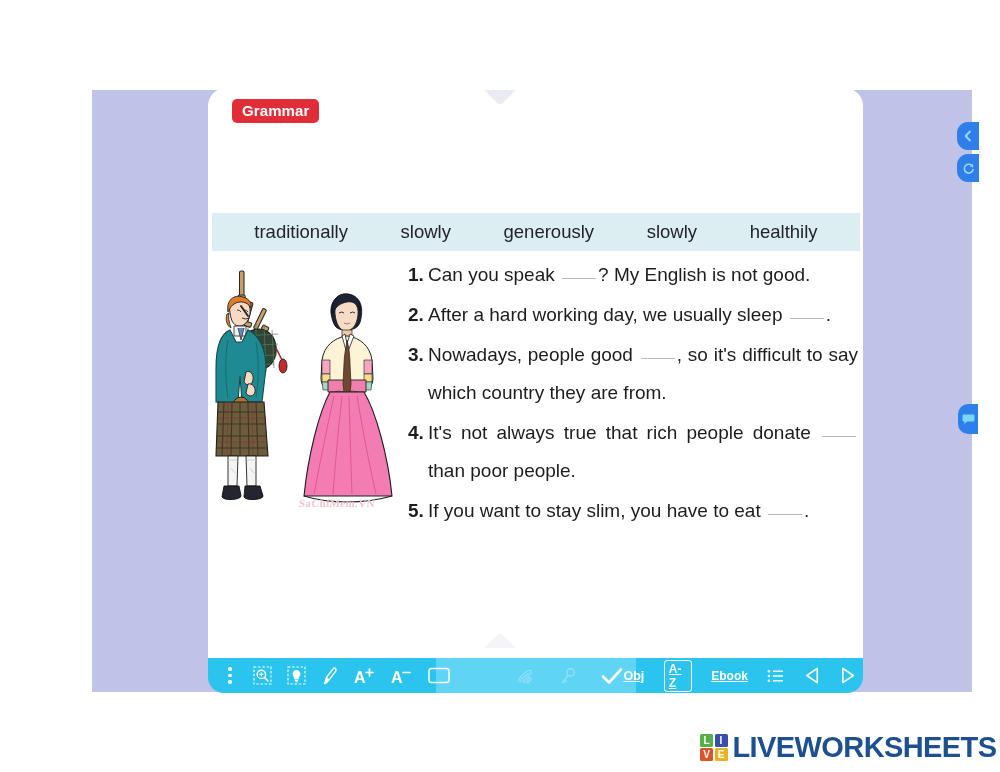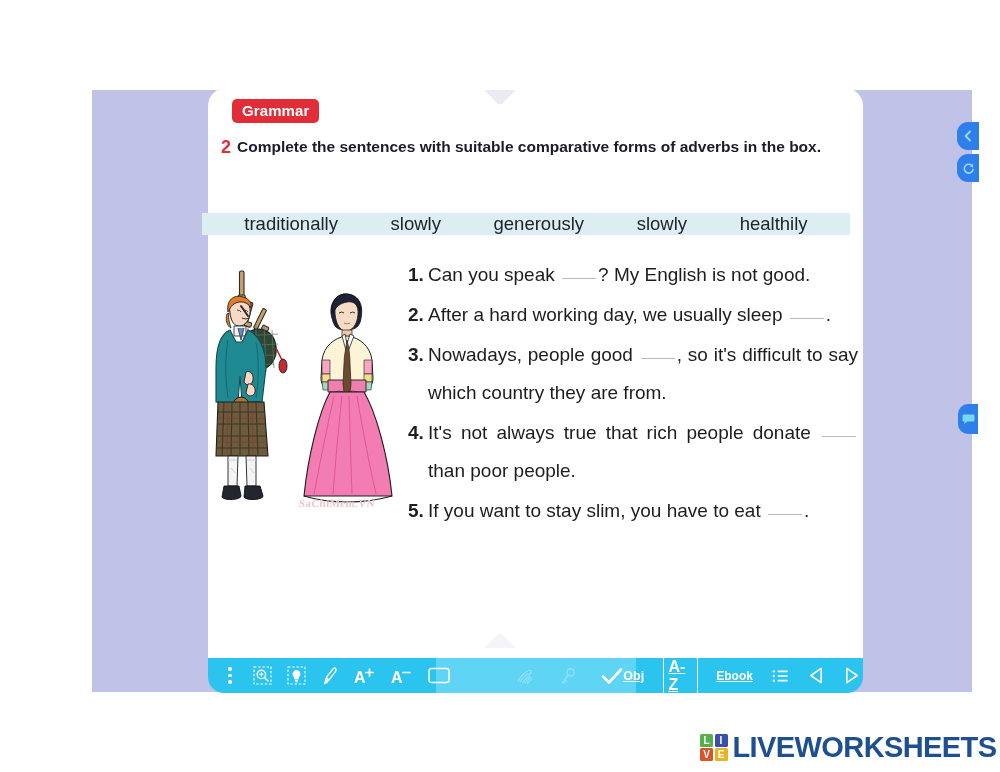--- a/index.html
+++ b/index.html
@@ -48,21 +48,21 @@
     color:#1b1b2b; font-weight:bold; font-size:15.5px; line-height:26px;
     font-family:"Liberation Sans", sans-serif;
   }
   .instruction .qnum{
     color:#e02d38; font-weight:bold; font-size:18px; margin-right:6px;
     vertical-align:-1px;
   }
 
   
   .wordbank{
-    position:absolute; left:202px; top:213px; width:648px; height:22px;
+    position:absolute; left:212px; top:213px; width:648px; height:38px;
     background:#ddeef2;
     display:flex; align-items:center; justify-content:space-around;
     padding:0 16px;
   }
   .wordbank .word{
     color:#20242b; font-size:18.5px; font-family:"Liberation Sans", sans-serif;
   }
 
   
   .illustration{
@@ -124,21 +124,21 @@
     display:flex; align-items:center; justify-content:center;
     height:26px; min-width:16px; cursor:pointer;
   }
   .tb-label{
     font-size:12.5px; font-weight:bold; color:#fff;
     font-family:"Liberation Sans", sans-serif;
   }
   .tb-label.small{ font-size:12px; }
   .tb-boxed{
     border:1.6px solid #fff; border-radius:3px;
-    padding:1px 4px; font-size:16px; font-weight:bold;
+    padding:1px 4px; font-size:12px; font-weight:bold;
     font-family:"Liberation Sans", sans-serif;
   }
   .tb-btn svg{ display:block; }
   .dots3{ display:flex; flex-direction:column; gap:3px; }
   .dots3 i{ display:block; width:3.4px; height:3.4px; background:#fff; border-radius:50%; }
 
   
   .edge-btns{
     position:absolute; left:957px; top:122px; width:22px;
   }
@@ -191,23 +191,20 @@
       </svg>
   </div>
   <div class="scroll-arrow bottom">
     <svg width="40" height="18" viewBox="0 0 40 18">
         <path d="M4 16 H36 L22 2 H18 Z" fill="#eceaf2"></path>
       </svg>
   </div>
 
   <div class="grammar-badge">Grammar</div>
 
-  <div class="instruction">
-    <span class="qnum">2</span><span>Complete the sentences with suitable comparative forms of adverbs in the box.</span>
-  </div>
 
   <div class="wordbank">
     <span class="word">traditionally</span>
     <span class="word">slowly</span>
     <span class="word">generously</span>
     <span class="word">slowly</span>
     <span class="word">healthily</span>
   </div>
 
   <div class="illustration">

